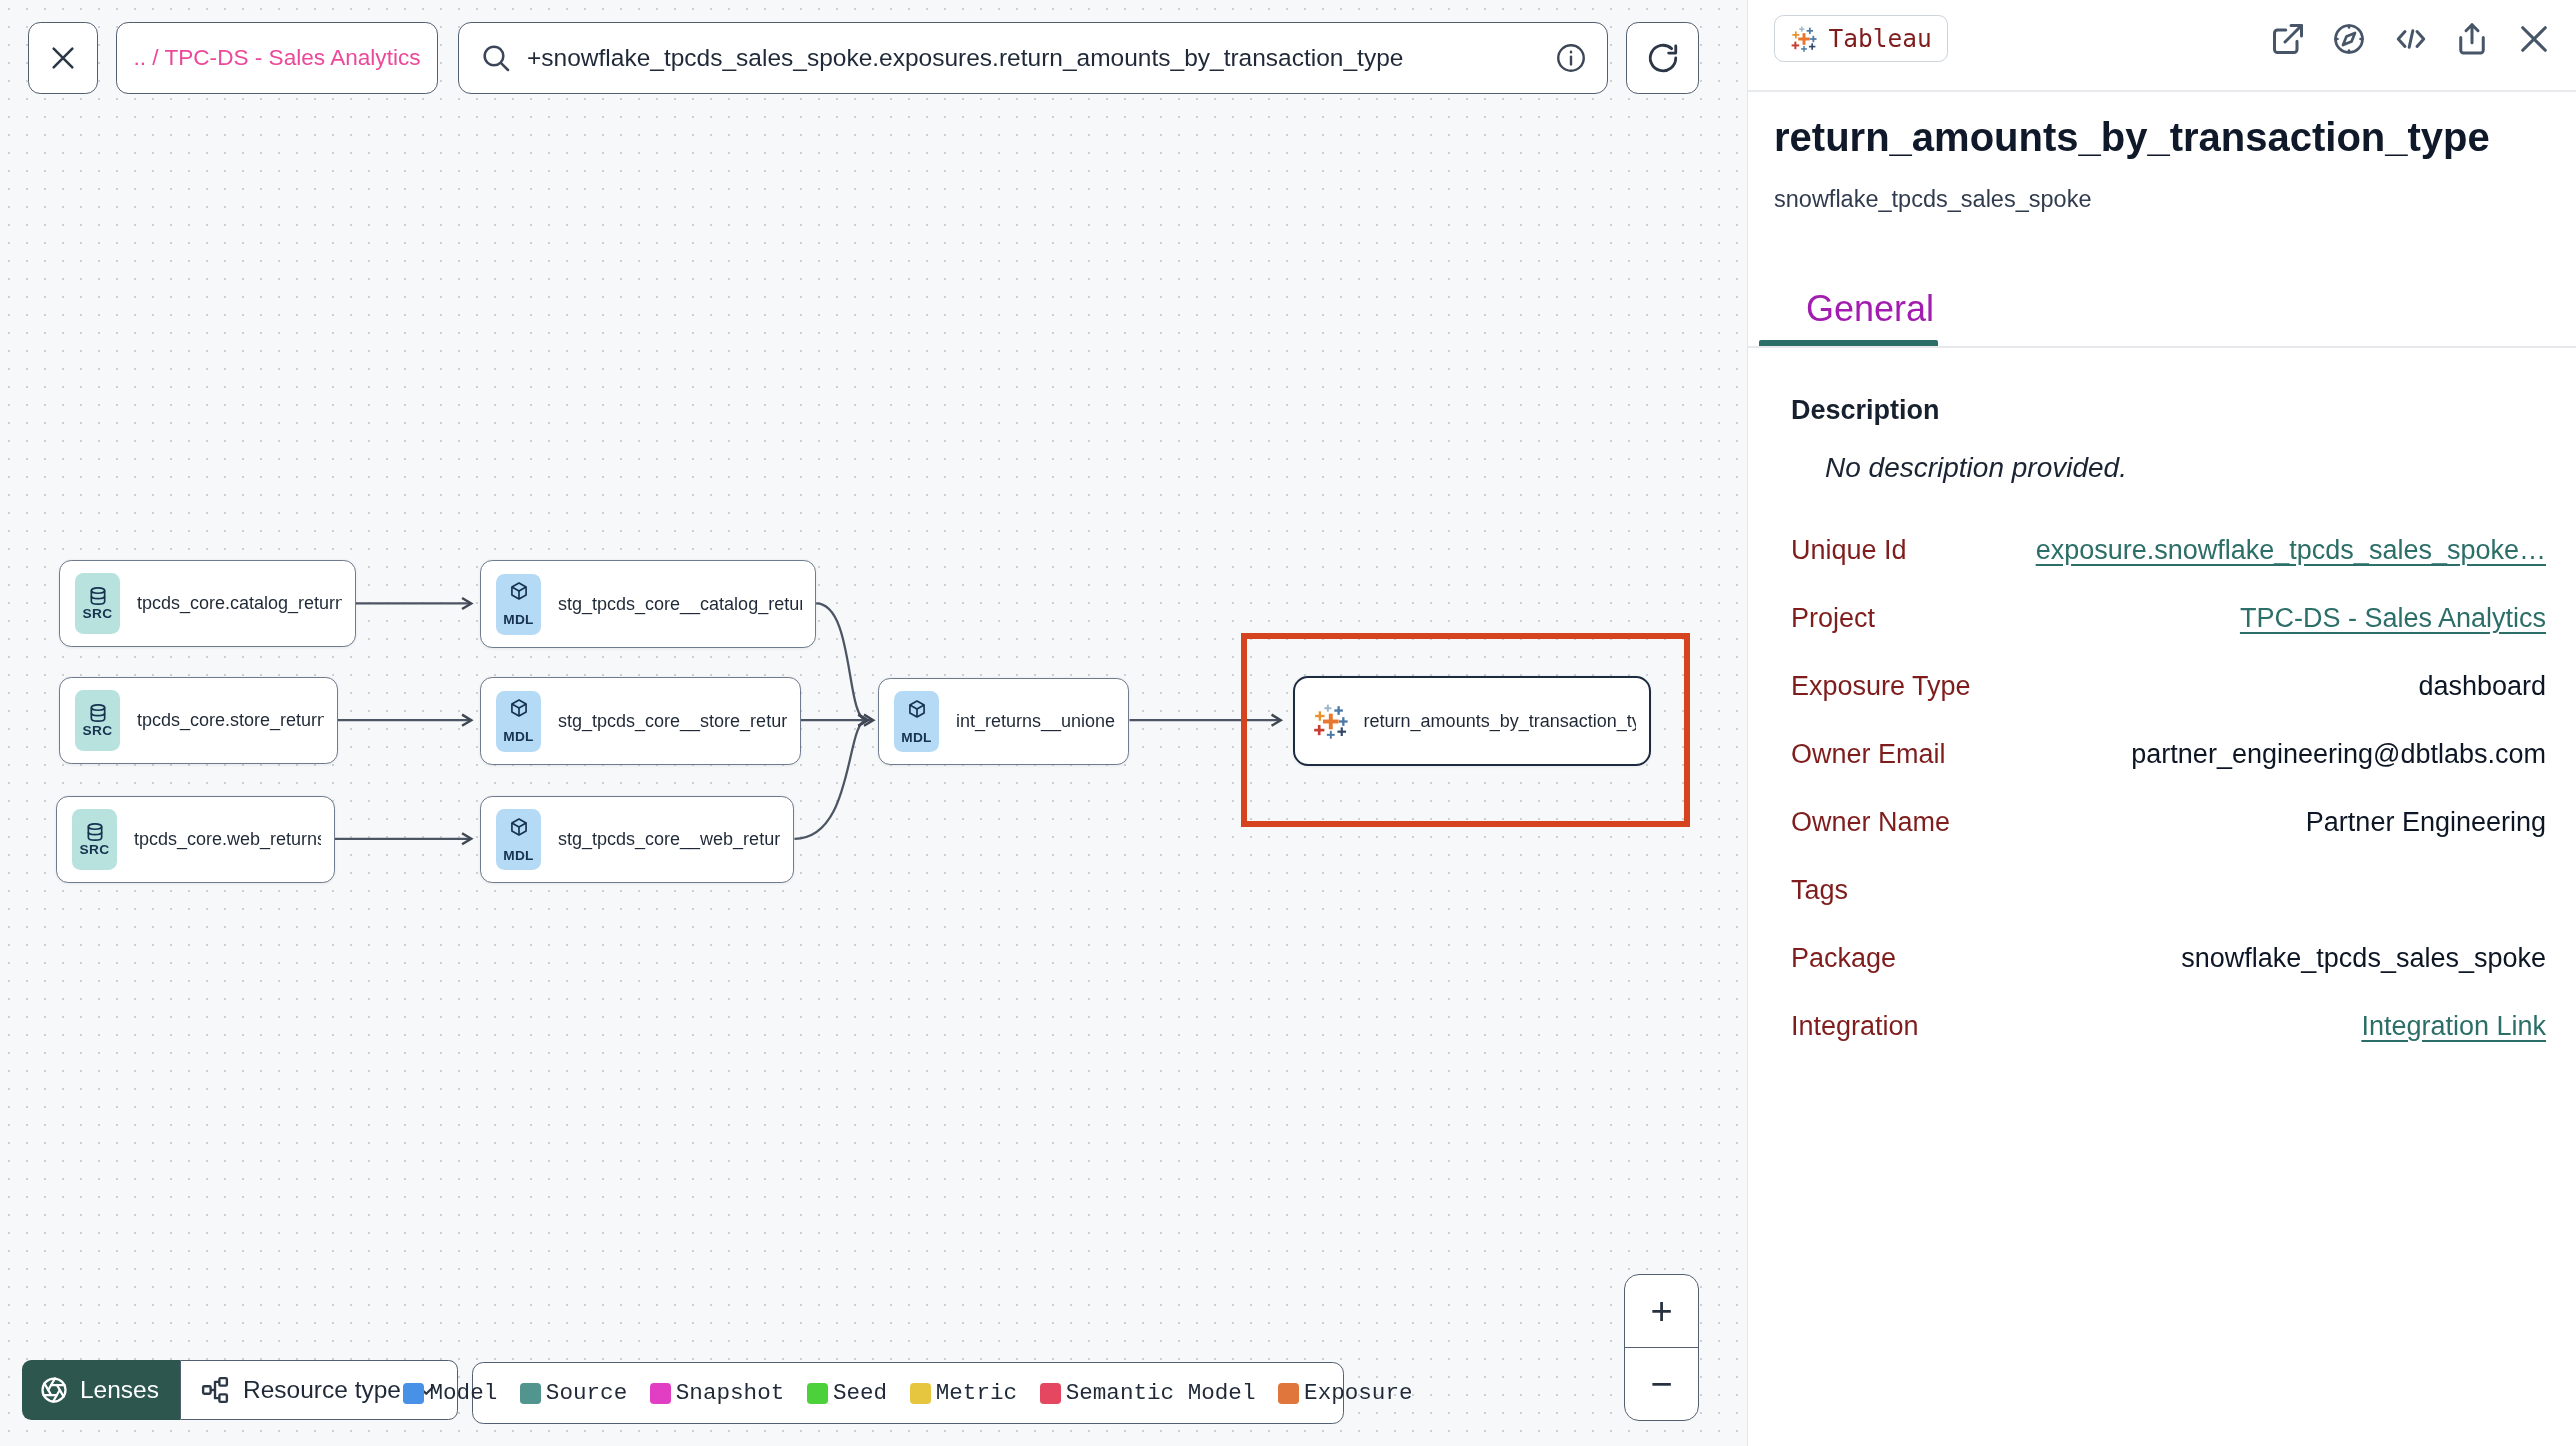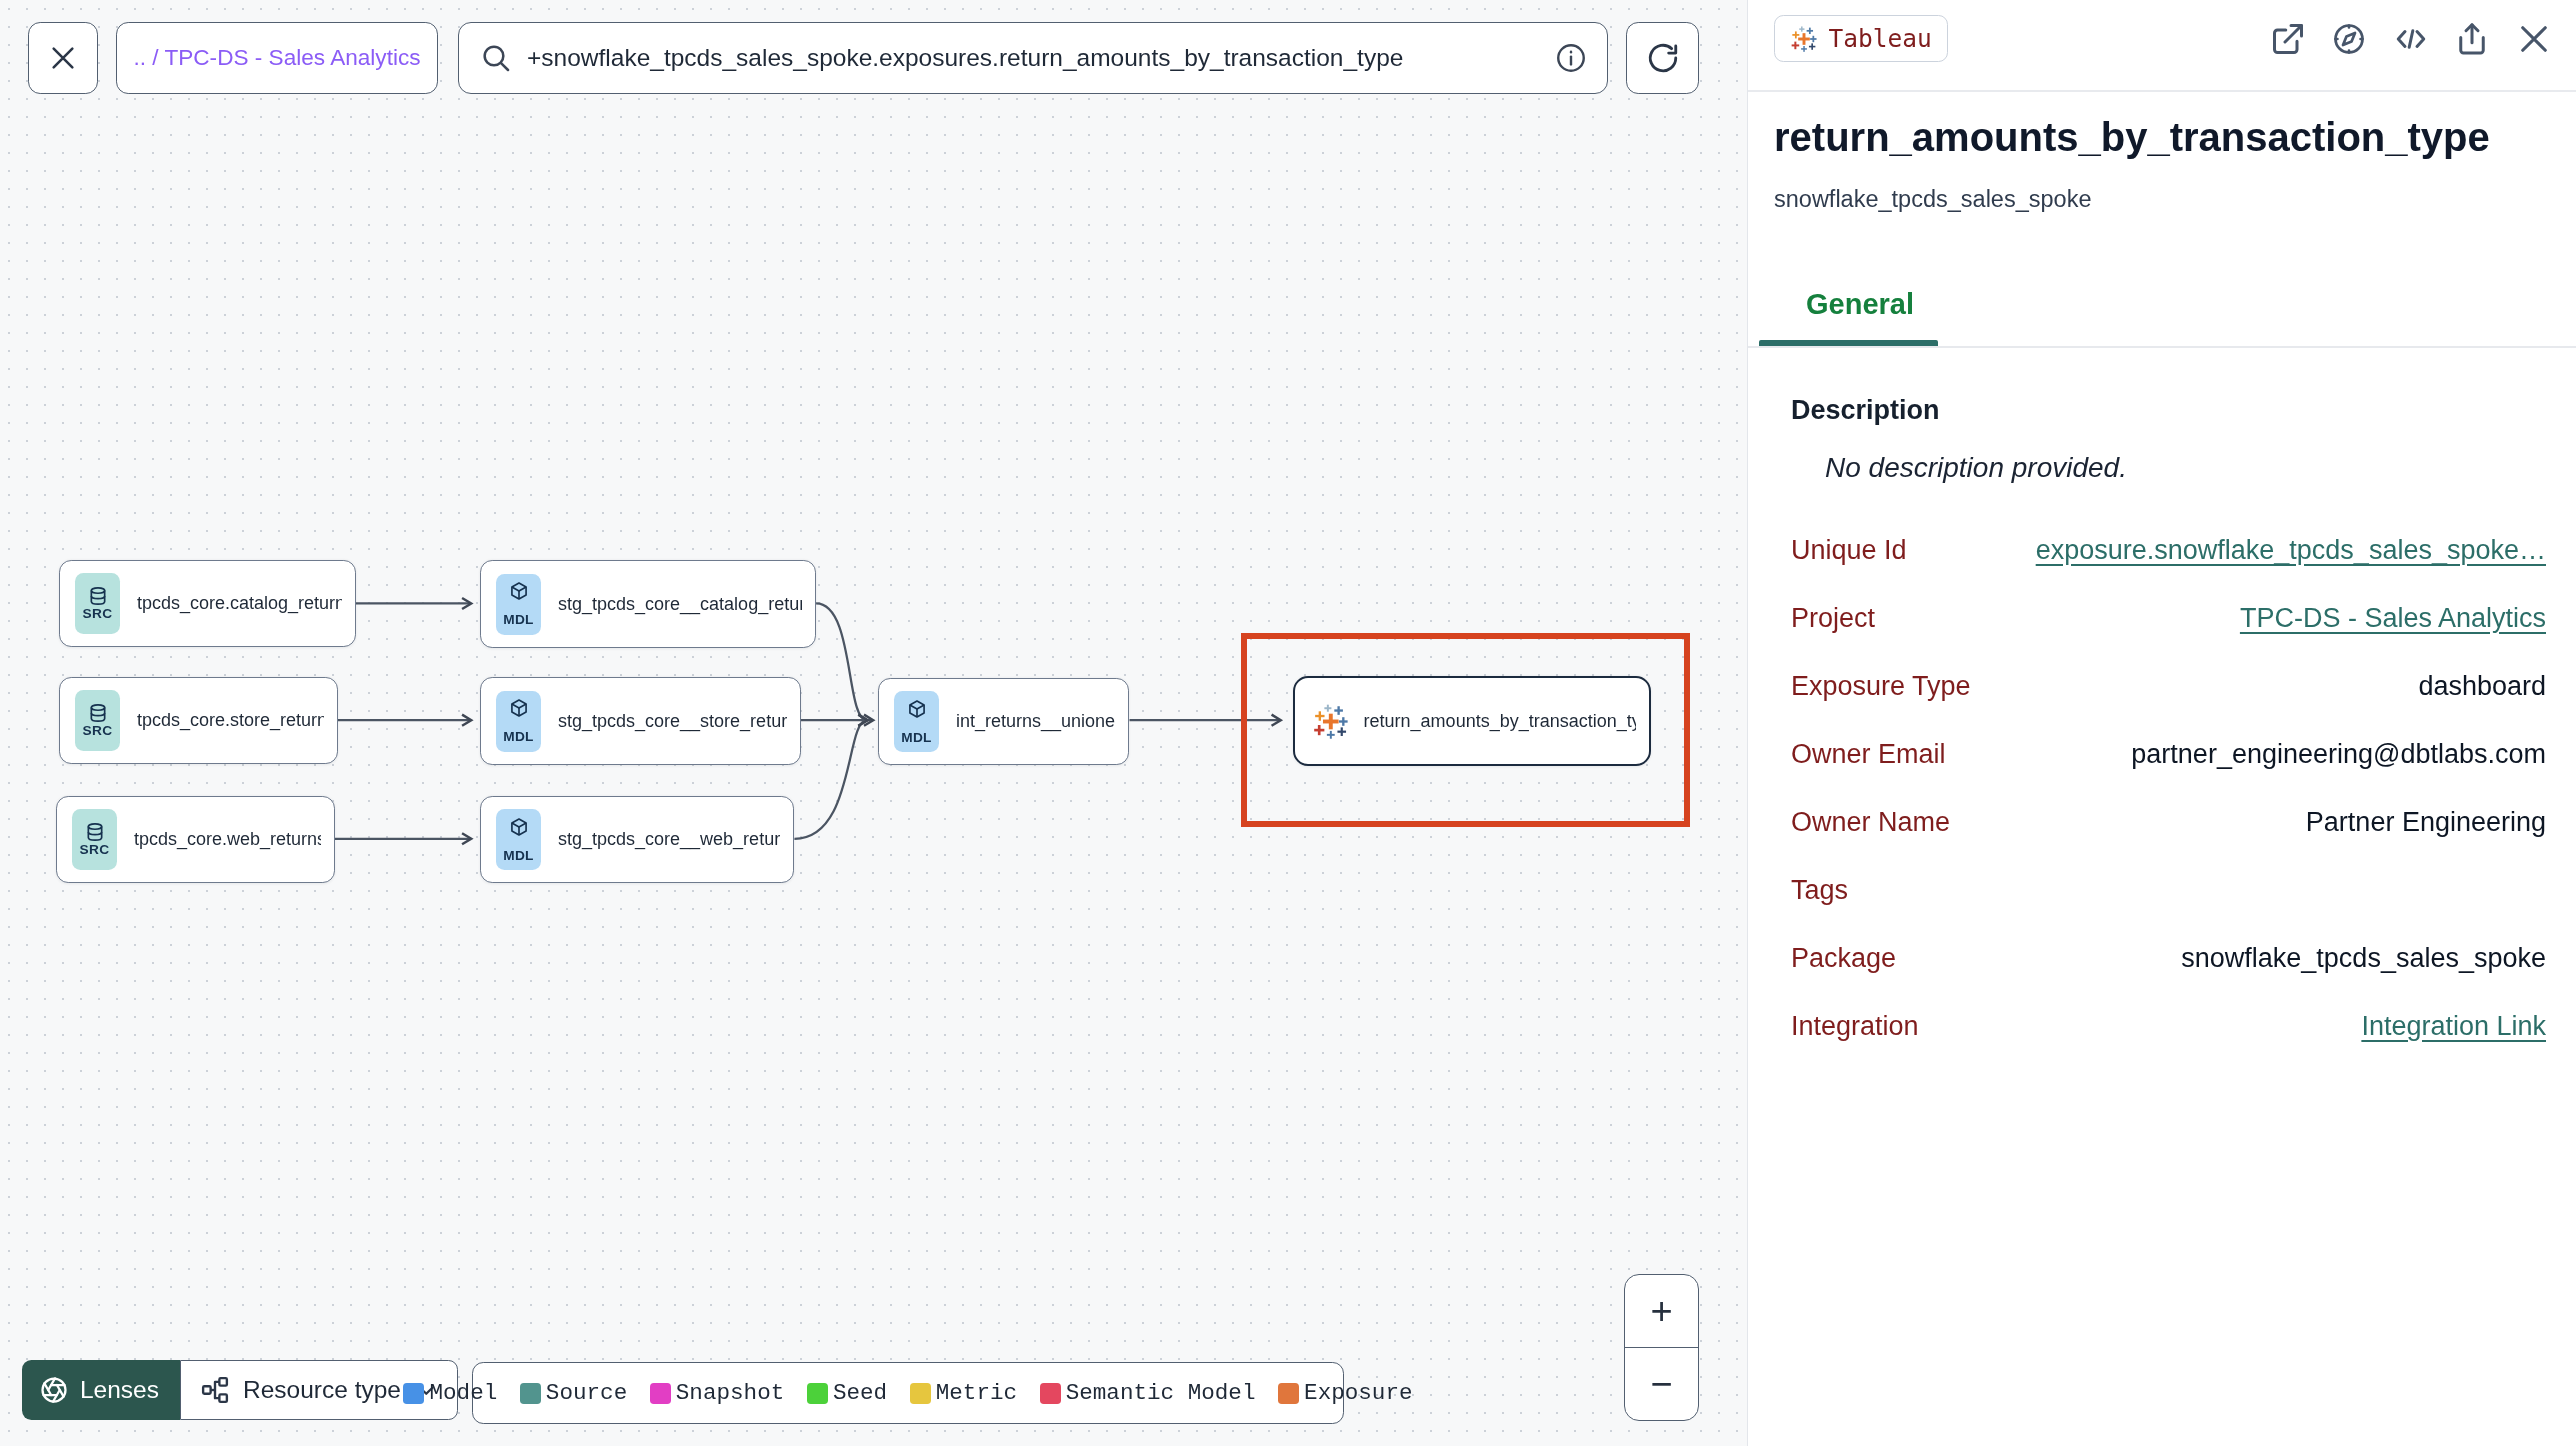--- a/index.html
+++ b/index.html
@@ -17,21 +17,21 @@
 
   
   .tb-btn {
     position:absolute; background:#fff; border:1.9px solid #525f70; border-radius:12.2px;
     display:flex; align-items:center; justify-content:center; color:#2b3647; cursor:pointer;
   }
   .breadcrumb {
     position:absolute; left:116px; top:21.7px; width:322px; height:72px;
     background:#fff; border:1.9px solid #525f70; border-radius:12.2px;
     display:flex; align-items:center; justify-content:center;
-    font-size:22.6px; color:#8b5cf6; white-space:nowrap;
+    font-size:22.6px; color:#ec4899; white-space:nowrap;
   }
   .searchbar {
     position:absolute; left:458px; top:21.7px; width:1150px; height:72px;
     background:#fff; border:1.9px solid #525f70; border-radius:13px;
     display:flex; align-items:center; padding:0 19px 0 21px; gap:15px;
   }
   .searchbar input {
     flex:1; border:none; outline:none; background:transparent;
     font-family:"Liberation Sans", sans-serif; font-size:24.5px; color:#1f2937;
   }
@@ -95,21 +95,21 @@
     position:absolute; left:26px; top:15px; height:47px;
     border:1.9px solid #ccd3dd; border-radius:9.4px;
     display:flex; align-items:center; gap:10.4px; padding:0 15px;
     font-family:"DejaVu Sans Mono", monospace; font-size:24.5px; color:#7f1d1d;
   }
   .panel-icons { position:absolute; right:24.5px; top:21px; display:flex; align-items:center; gap:25.4px; }
   .pi { width:36px; height:36px; color:#475569; cursor:pointer; display:flex; align-items:center; justify-content:center; }
   .panel-divider { position:absolute; left:0; right:0; top:90px; height:1.9px; background:#e8eaee; }
   .panel-title { position:absolute; left:26px; top:115px; font-size:40px; font-weight:700; color:#10192a; white-space:nowrap; }
   .panel-subtitle { position:absolute; left:26px; top:186px; font-size:23.5px; color:#303c4e; }
-  .tab-label { position:absolute; left:58px; top:288px; font-size:29px; font-weight:700; color:#15803d; cursor:pointer; }
+  .tab-label { position:absolute; left:58px; top:288px; font-size:36px; font-weight:400; color:#a21caf; cursor:pointer; }
   .tab-bar { position:absolute; left:11.3px; top:340px; width:179px; height:7.5px; background:#2c6e68; border-radius:1.9px; }
   .tabs-line { position:absolute; left:0; right:0; top:346px; height:1.9px; background:#e7e9ed; }
   .desc-label { position:absolute; left:43px; top:395px; font-size:27px; font-weight:700; color:#16202e; }
   .desc-value { position:absolute; left:43px; top:452px; font-size:28px; font-style:italic; color:#1b2433;margin-left:34px; }
   .fields { position:absolute; left:43px; right:30px; top:516px; }
   .frow { height:68px; display:flex; align-items:center; justify-content:space-between; }
   .flabel { font-size:27px; color:#7f1d1d; white-space:nowrap; }
   .fvalue { font-size:27px; color:#0d1624; white-space:nowrap; }
   .fvalue.link, a.fvalue { color:#2c6e68; text-decoration:underline; text-underline-offset:4.7px; cursor:pointer; }
 

